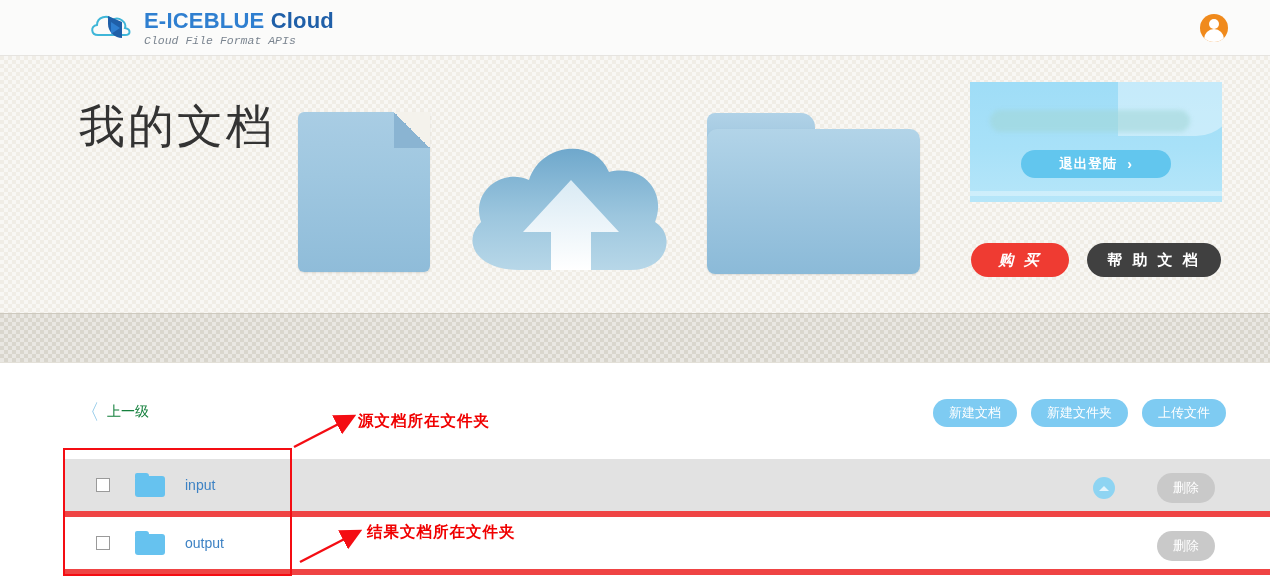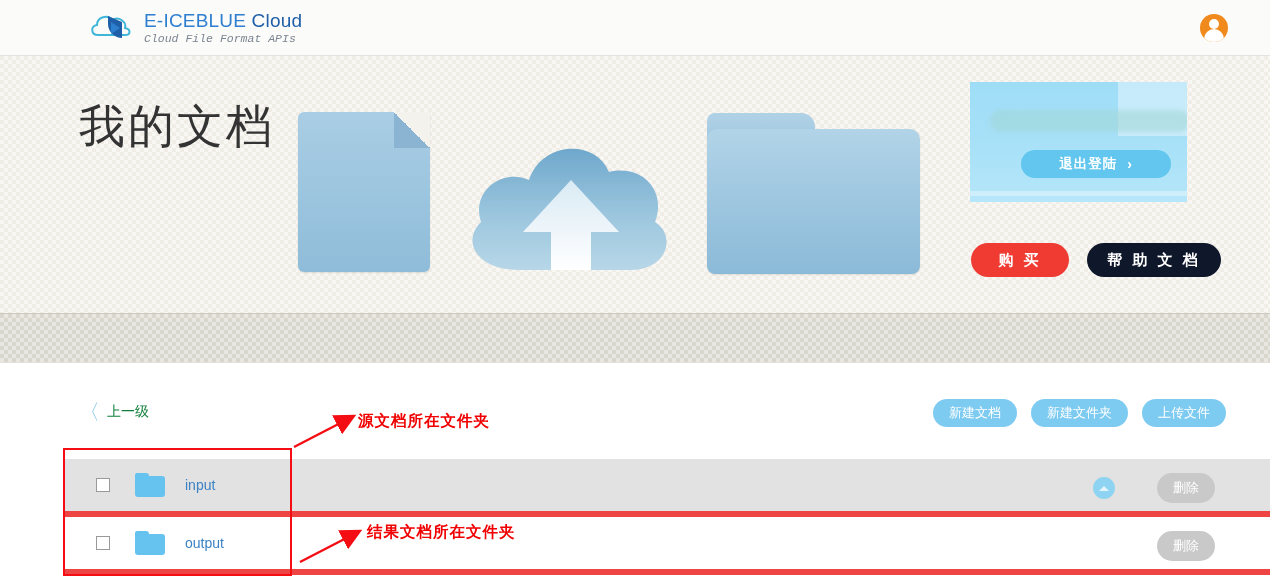--- a/index.html
+++ b/index.html
@@ -17,21 +17,21 @@
     background:#fbfbfa;
     border-bottom:1px solid #e6e4e0;
   }
   .logo-wrap {
     position:absolute; left:88px; top:6px; height:44px;
     display:flex; align-items:center; gap:8px;
   }
   .logo-mark { width:48px; height:40px; position:relative; }
   .logo-text { display:flex; flex-direction:column; justify-content:center; line-height:1; }
   .logo-title {
-    font-size:19px; font-weight:normal; color:#1f5fa8; letter-spacing:.2px;
+    font-size:22px; font-weight:bold; color:#1f5fa8; letter-spacing:.2px;
     white-space:nowrap;
   }
   .logo-title .lt-blue { color:#2f7fd0; }
   .logo-sub {
     font-size:11.5px; color:#7b8590; font-style:italic; margin-top:3px; white-space:nowrap;
     font-family:Liberation Mono, monospace;
   }
 
   .nav { position:absolute; left:330px; top:0; height:56px; display:flex; align-items:center; gap:0; }
   .nav-item {
@@ -101,45 +101,45 @@
   }
   .art-folder .body {
     position:absolute; left:0; top:16px; width:213px; height:145px;
     background:linear-gradient(180deg,#b2d4e8 0%, #9cc5df 55%, #8bbad8 100%);
     border-radius:10px 10px 8px 8px;
     box-shadow:0 1px 2px rgba(0,0,0,.10);
   }
 
   
   .promo-card {
-    position:absolute; left:970px; top:82px; width:217px; height:120px;
+    position:absolute; left:970px; top:82px; width:252px; height:120px;
     background:#a9e0f6; overflow:hidden;
   }
   .promo-card .sky { position:absolute; left:0; top:0; width:252px; height:120px; background:linear-gradient(180deg,#9fddf7 0%, #a8e1f8 55%, #b6e6f9 100%); }
   .promo-card .cloudband { position:absolute; left:20px; top:28px; width:200px; height:22px; background:rgba(160,214,214,.55); border-radius:12px; filter:blur(2px); }
   .promo-card .whiteblob { position:absolute; left:148px; top:-6px; width:118px; height:60px; background:rgba(255,255,255,.40); border-radius:0 0 40px 0; }
   .promo-card .strip { position:absolute; left:0; bottom:6px; width:252px; height:5px; background:rgba(255,255,255,.35); }
   .logout-btn {
     position:absolute; left:51px; top:68px; width:150px; height:28px;
     background:#62c6ee; border-radius:14px;
     display:flex; align-items:center; justify-content:center; gap:10px;
     color:#ffffff; font-size:13.5px; font-weight:bold; letter-spacing:1px;
     cursor:pointer;
   }
   .logout-btn .chev { font-size:14px; font-weight:bold; }
 
   .btn-buy {
     position:absolute; left:971px; top:243px; width:98px; height:34px;
     background:#ef3b32; border-radius:17px; color:#fff;
     display:flex; align-items:center; justify-content:center;
-    font-size:15px; font-weight:bold; letter-spacing:3px; cursor:pointer;
+    font-size:15px; font-weight:bold; letter-spacing:3px; cursor:pointer;font-style:italic;
   }
   .btn-help {
     position:absolute; left:1087px; top:243px; width:134px; height:34px;
-    background:#0f172a; border-radius:17px; color:#fff;
+    background:#404040; border-radius:17px; color:#fff;
     display:flex; align-items:center; justify-content:center;
     font-size:15px; font-weight:bold; letter-spacing:3px; cursor:pointer;
   }
 
   
   .content { position:absolute; left:0; top:364px; width:1270px; height:212px; background:#fff; }
 
   .crumb {
     position:absolute; left:79px; top:401px; display:flex; align-items:center; gap:7px;
     cursor:pointer;

